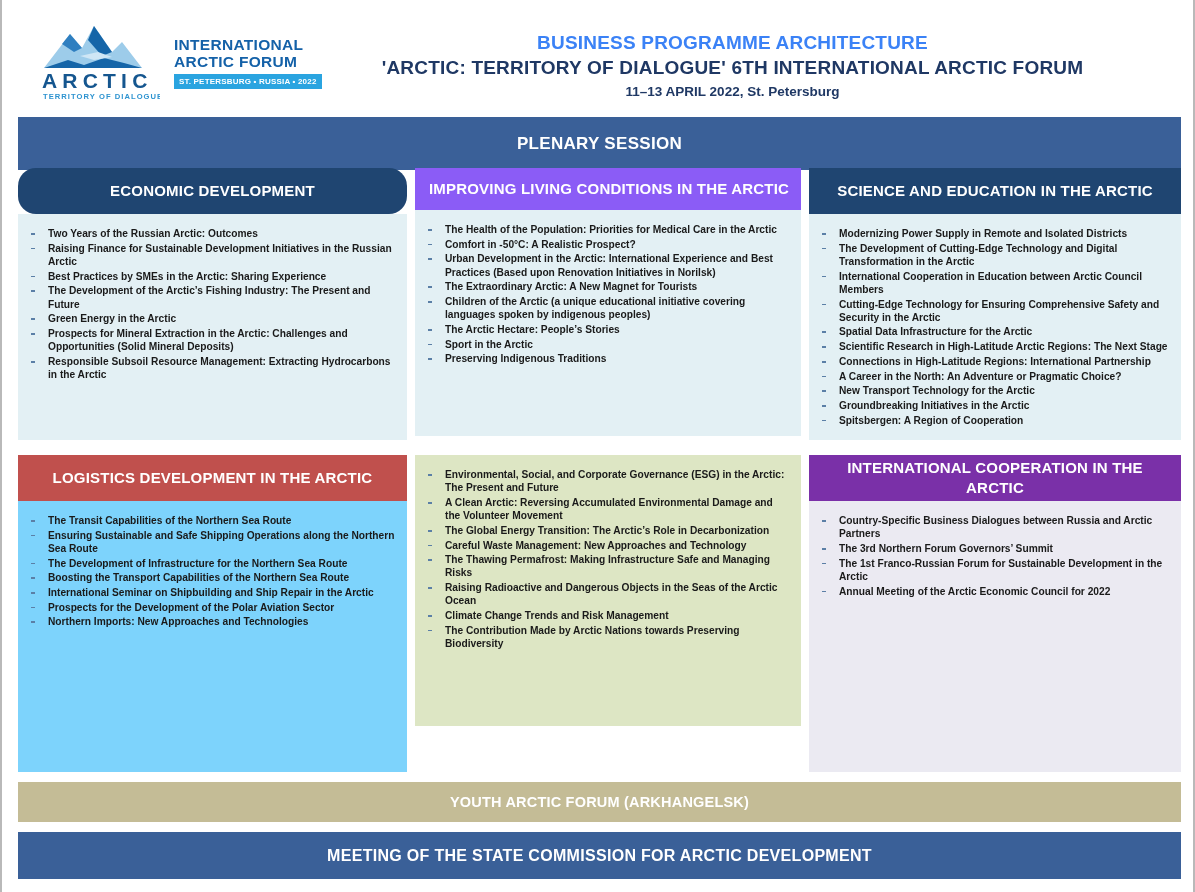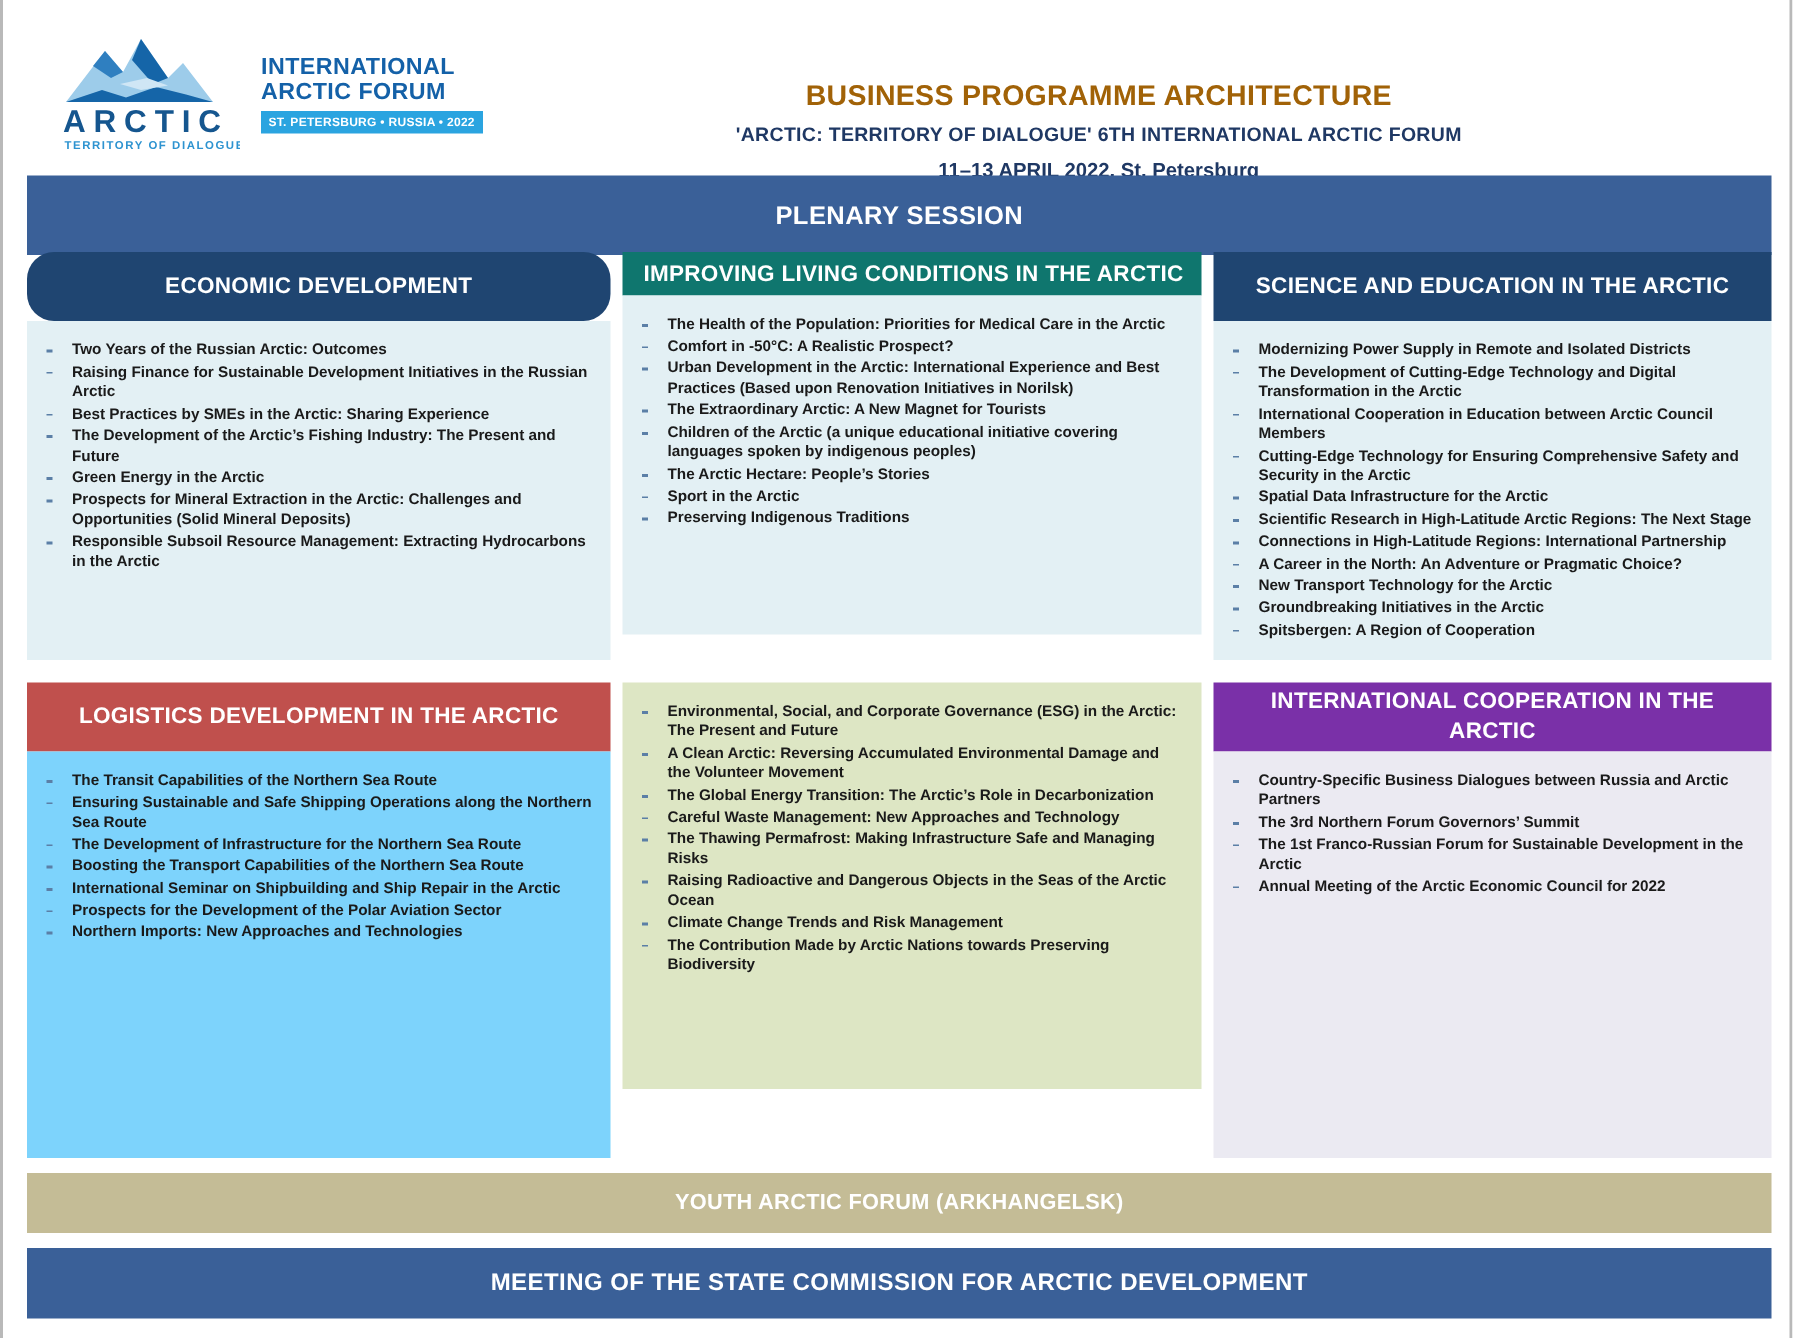--- a/index.html
+++ b/index.html
@@ -41,25 +41,25 @@
     margin-top: 4px;
     background: #2aa4e0; color: #ffffff;
     font-size: 8px; font-weight: bold; letter-spacing: 0.2px;
     padding: 3px 5px 3px 5px; display: inline-block;
     white-space: nowrap;
   }
   .title-zone {
     flex: 1; text-align: center; padding-top: 30px; padding-right: 60px;
   }
   .title-zone .t1 {
-    font-size: 19px; font-weight: bold; color: #a16207;
-    letter-spacing: 0.2px; line-height: 25px; margin-top: 22px;
+    font-size: 19px; font-weight: bold; color: #3b82f6;
+    letter-spacing: 0.2px; line-height: 25px;
   }
   .title-zone .t2 {
-    font-size: 13px; font-weight: bold; color: #1F3864;
+    font-size: 19px; font-weight: bold; color: #1F3864;
     letter-spacing: 0.2px; line-height: 25px;
   }
   .title-zone .t3 {
     font-size: 13.5px; font-weight: bold; color: #1F3864;
     margin-top: 3px; line-height: 17px;
   }
 
   
   .bar {
     position: absolute;
@@ -114,21 +114,21 @@
   .c-live  { left: 397px; top: 0px;   width: 386px; height: 272px; }
   .c-sci   { left: 791px; top: 0px;   width: 372px; height: 272px; }
   
   .c-log   { left: 0px;   top: 287px; width: 389px; height: 317px; }
   .c-env   { left: 397px; top: 287px; width: 386px; height: 317px; }
   .c-intl  { left: 791px; top: 287px; width: 372px; height: 317px; }
 
   .c-econ .card-head { background: #1F4571; height: 46px; border-radius: 18px; }
   .c-econ .card-body { background: #E3F0F4; height: 226px; }
 
-  .c-live .card-head { background: #0f766e; height: 29px; padding-left: 12px; }
+  .c-live .card-head { background: #8b5cf6; height: 42px; padding-left: 12px; }
   .c-live .card-body { background: #E3F0F4; height: 226px; }
 
   .c-sci  .card-head { background: #1F4571; height: 46px; }
   .c-sci  .card-body { background: #E3F0F4; height: 226px; }
 
   .c-log  .card-head { background: #C0504D; height: 46px; }
   .c-log  .card-body { background: #7dd3fc; height: 271px; }
 
   .c-env  .card-head { background: #4E5B24; height: 46px; }
   .c-env  .card-body { background: #DDE6C4; height: 271px; }

